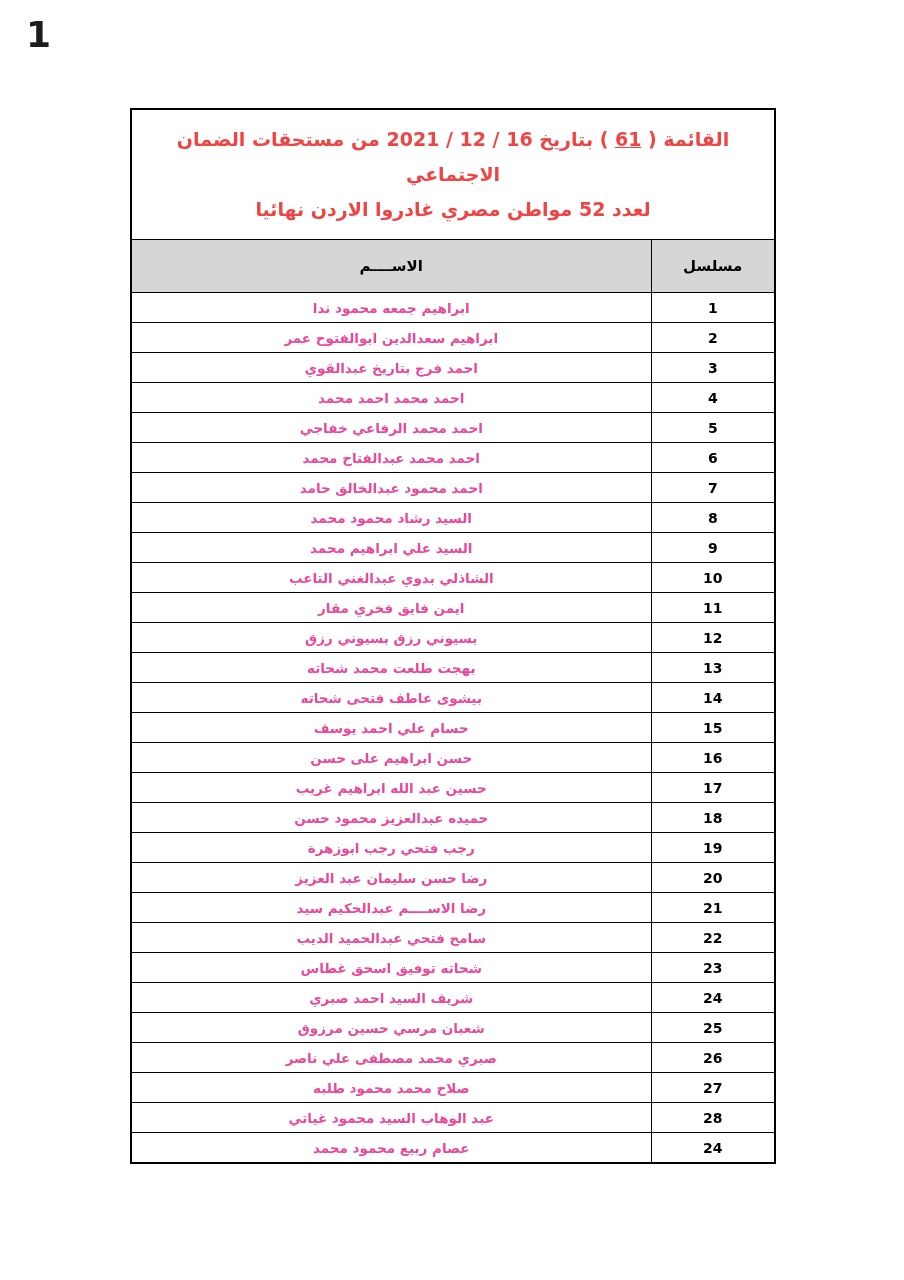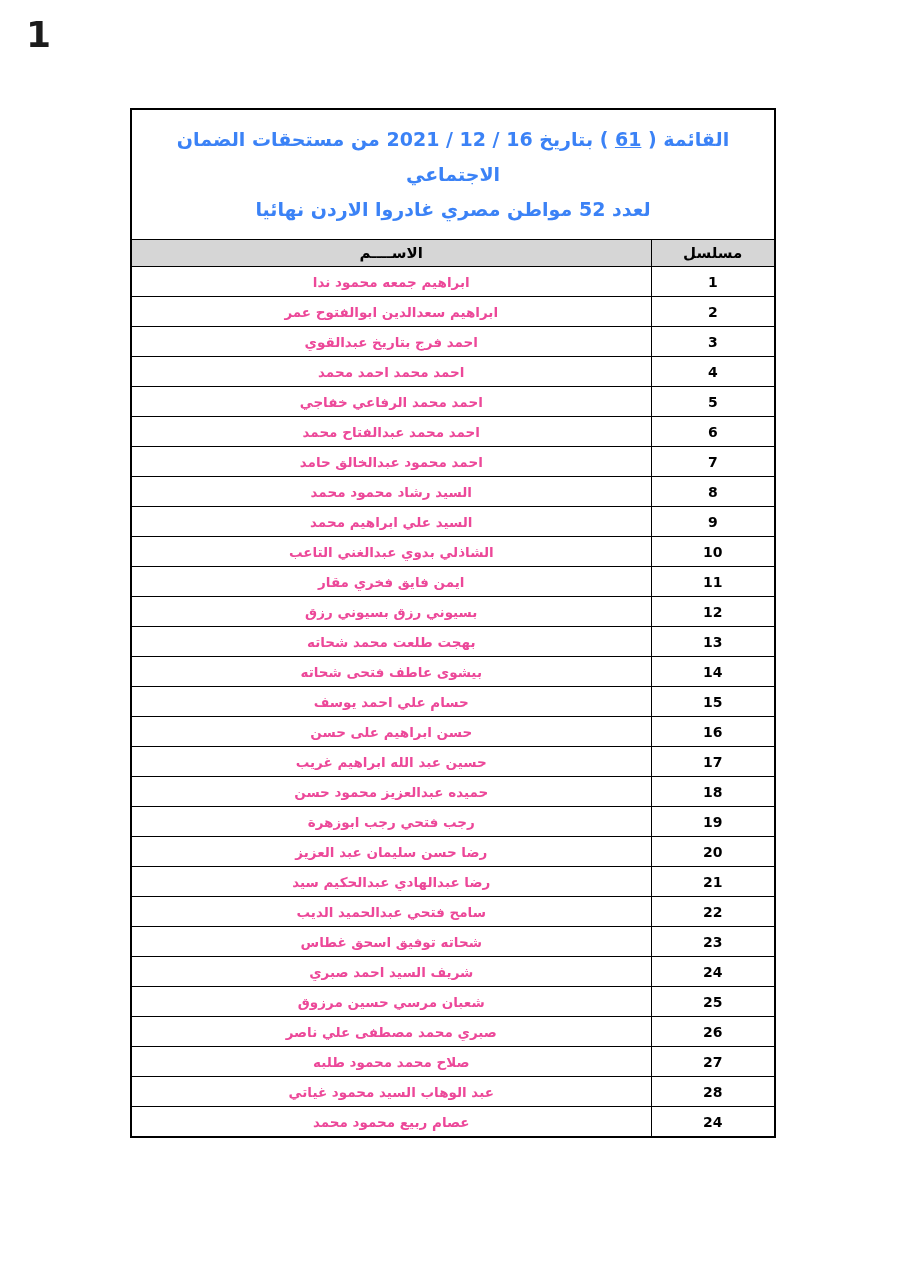--- a/index.html
+++ b/index.html
@@ -40,30 +40,30 @@
     text-align: center;
     vertical-align: middle;
   }
 
   .title-cell {
     font-weight: bold;
     font-size: 19px;
     line-height: 1.85;
     padding: 12px 10px;
     background: #ffffff;
-    color: #3b82f6;
+    color: #ef4444;
   }
 
   .title-underline { text-decoration: underline; }
 
   .header-row th {
     background: #d6d6d6;
     font-weight: bold;
     font-size: 15px;
-    padding: 4px 6px;
+    padding: 17px 6px;
     height: 26px;
     color: #000000;
   }
 
   .serial-col { width: 124px; }
 
   td.serial-cell {
     font-weight: bold;
     font-size: 14px;
     height: 30px;
@@ -176,21 +176,21 @@
         <tr>
           <td class="serial-cell">19</td>
           <td class="name-cell">رجب فتحي رجب ابوزهرة</td>
         </tr>
         <tr>
           <td class="serial-cell">20</td>
           <td class="name-cell">رضا حسن سليمان عبد العزيز</td>
         </tr>
         <tr>
           <td class="serial-cell">21</td>
-          <td class="name-cell">رضا عبدالهادي عبدالحكيم سيد</td>
+          <td class="name-cell">رضا الاســــم عبدالحكيم سيد</td>
         </tr>
         <tr>
           <td class="serial-cell">22</td>
           <td class="name-cell">سامح فتحي عبدالحميد الديب</td>
         </tr>
         <tr>
           <td class="serial-cell">23</td>
           <td class="name-cell">شحاته توفيق اسحق غطاس</td>
         </tr>
         <tr>

